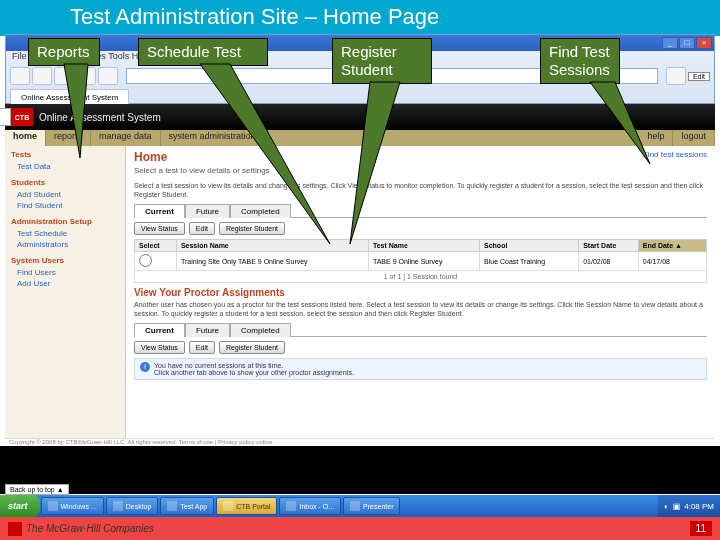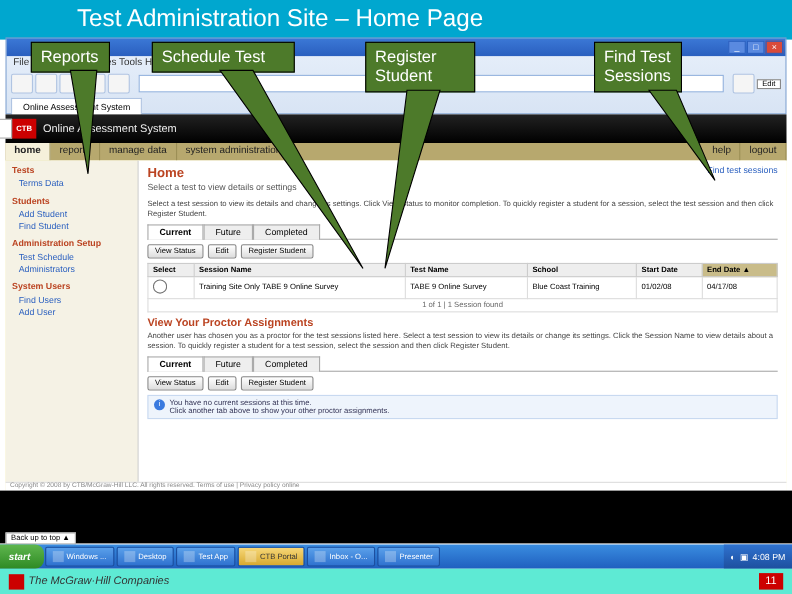--- a/index.html
+++ b/index.html
@@ -18,21 +18,21 @@
   .chrome-tabs { height: 18px; display: flex; align-items: flex-end; padding-left: 4px; }
   .chrome-tab { height: 16px; background: #fff; border: 1px solid #b0c4e2; border-bottom: none; padding: 0 10px; font-size: 8px; line-height: 16px; }
   .brand-bar { position: absolute; top: 104px; left: 5px; width: 710px; height: 26px; background: linear-gradient(#222,#000); display: flex; align-items: center; padding: 0 6px; }
   .brand-bar .logo { width: 22px; height: 18px; background: #c00; margin-right: 6px; display: flex; align-items: center; justify-content: center; color: #fff; font-weight: bold; font-size: 7px; position: relative; }
   .brand-bar .logo::before { content: ""; position: absolute; left: -18px; width: 16px; height: 16px; background: #fff; border: 1px solid #aaa; }
   .brand-bar .brand-text { color: #eee; font-size: 10px; }
   .tabbar { position: absolute; top: 130px; left: 5px; width: 710px; height: 16px; background: #b7a86e; display: flex; font-size: 9px; }
   .tabbar .tab { padding: 1px 8px; color: #222; border-right: 1px solid #9c8f56; }
   .tabbar .tab.active { background: #f5f0da; font-weight: bold; }
   .tabbar .spacer { flex: 1; }
-  .content { position: absolute; top: 146px; left: 5px; width: 710px; height: 300px; display: flex; background: #fef9c3; }
+  .content { position: absolute; top: 146px; left: 5px; width: 710px; height: 300px; display: flex; background: #b91c1c; }
   .sidebar { width: 120px; background: #f5f2e5; padding: 4px 6px; font-size: 8px; }
   .sidebar .grp { margin-bottom: 6px; }
   .sidebar .grp-title { color: #b42; font-weight: bold; font-size: 8px; margin-bottom: 2px; }
   .sidebar .item { color: #2a5fbf; padding: 1px 0 1px 6px; }
   .main { flex: 1; background: #fff; border-left: 1px solid #ccc; padding: 4px 8px; overflow: hidden; }
   .main h1 { color: #b42; font-size: 12px; margin-bottom: 2px; }
   .main .sub { font-size: 8px; color: #555; margin-bottom: 6px; }
   .main .top-link { float: right; color: #2a5fbf; font-size: 8px; }
   .section-h { color: #b42; font-size: 10px; font-weight: bold; margin: 4px 0 2px; }
   .section-p { font-size: 7px; color: #444; line-height: 9px; margin-bottom: 4px; }
@@ -49,21 +49,21 @@
   .info-box { border: 1px solid #c8d9f0; background: #eef4fc; padding: 3px 5px; font-size: 7px; color: #335; display: flex; gap: 4px; align-items: flex-start; }
   .info-box .i-icon { width: 10px; height: 10px; border-radius: 50%; background: #3a7adf; color: #fff; font-size: 7px; text-align: center; line-height: 10px; flex: none; }
   .blackbar { position: absolute; top: 446px; left: 0; width: 720px; height: 48px; background: #000; }
   .copyright-row { position: absolute; top: 438px; left: 5px; width: 710px; height: 10px; font-size: 6px; color: #888; background: #fff; border-top: 1px solid #ddd; padding-left: 4px; }
   .share-btn { position: absolute; top: 484px; left: 5px; font-size: 7px; background: #fff; border: 1px solid #aaa; padding: 1px 4px; }
   .taskbar { position: absolute; top: 495px; left: 0; width: 720px; height: 22px; background: linear-gradient(#3a8de0,#1f5fbf); display: flex; align-items: center; }
   .start-btn { height: 22px; background: linear-gradient(#5fb64e,#2e8a24); color: #fff; font-size: 9px; font-style: italic; font-weight: bold; padding: 0 12px 0 8px; display: flex; align-items: center; border-radius: 0 8px 8px 0; }
   .task-item { height: 18px; margin: 0 1px; padding: 0 6px; background: linear-gradient(#5aa0ea,#2f72cf); border: 1px solid #1d4f9f; color: #fff; font-size: 7px; display: flex; align-items: center; gap: 3px; border-radius: 2px; }
   .task-item .ticon { width: 10px; height: 10px; background: #fff4; }
   .tray { margin-left: auto; height: 22px; background: linear-gradient(#2f72cf,#1d4f9f); display: flex; align-items: center; padding: 0 6px; gap: 4px; font-size: 8px; color: #fff; }
-  .footer { position: absolute; top: 517px; left: 0; width: 720px; height: 23px; background: #5eead4; display: flex; align-items: center; justify-content: space-between; padding: 0 8px; }
+  .footer { position: absolute; top: 517px; left: 0; width: 720px; height: 23px; background: #ef4444; display: flex; align-items: center; justify-content: space-between; padding: 0 8px; }
   .footer .mh-logo { display: flex; align-items: center; gap: 4px; font-size: 10px; font-style: italic; color: #333; }
   .footer .mh-logo .red-block { width: 14px; height: 14px; background: #c00; }
   .footer .slide-num { background: #c00; color: #fff; font-size: 10px; padding: 2px 6px; }
   .edit-badge { background: #fff; border: 1px solid #888; font-size: 7px; padding: 0 4px; }
   svg.tail-svg { position: absolute; pointer-events: none; }
 </style>
 </head>
 <body>
 
 <div class="slide-header">Test Administration Site – Home Page</div>
@@ -102,21 +102,21 @@
   <div class="tab">system administration</div>
   <div class="spacer"></div>
   <div class="tab">help</div>
   <div class="tab">logout</div>
 </div>
 
 <div class="content">
   <div class="sidebar">
     <div class="grp">
         <div class="grp-title">Tests</div>
-      <div class="item">Terms Data</div>
+      <div class="item">Test Data</div>
     </div>
     <div class="grp">
         <div class="grp-title">Students</div>
       <div class="item">Add Student</div>
       <div class="item">Find Student</div>
     </div>
     <div class="grp">
         <div class="grp-title">Administration Setup</div>
       <div class="item">Test Schedule</div>
       <div class="item">Administrators</div>

